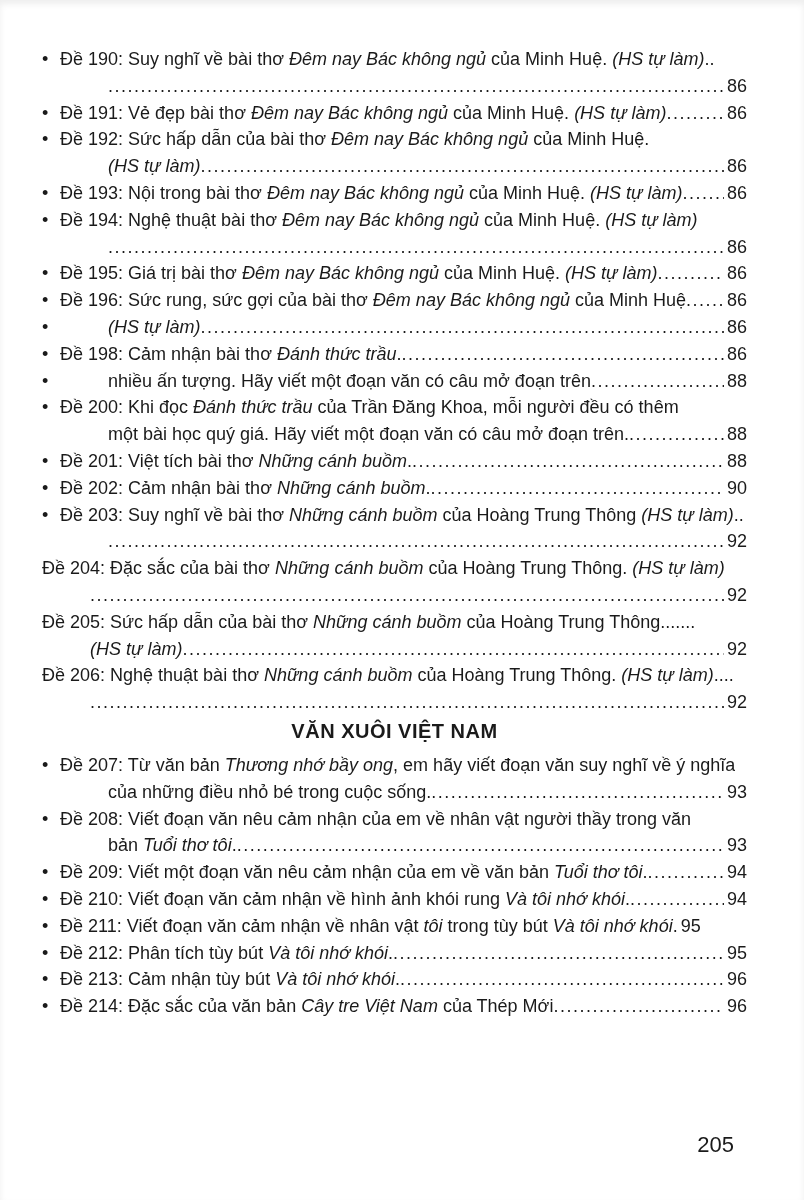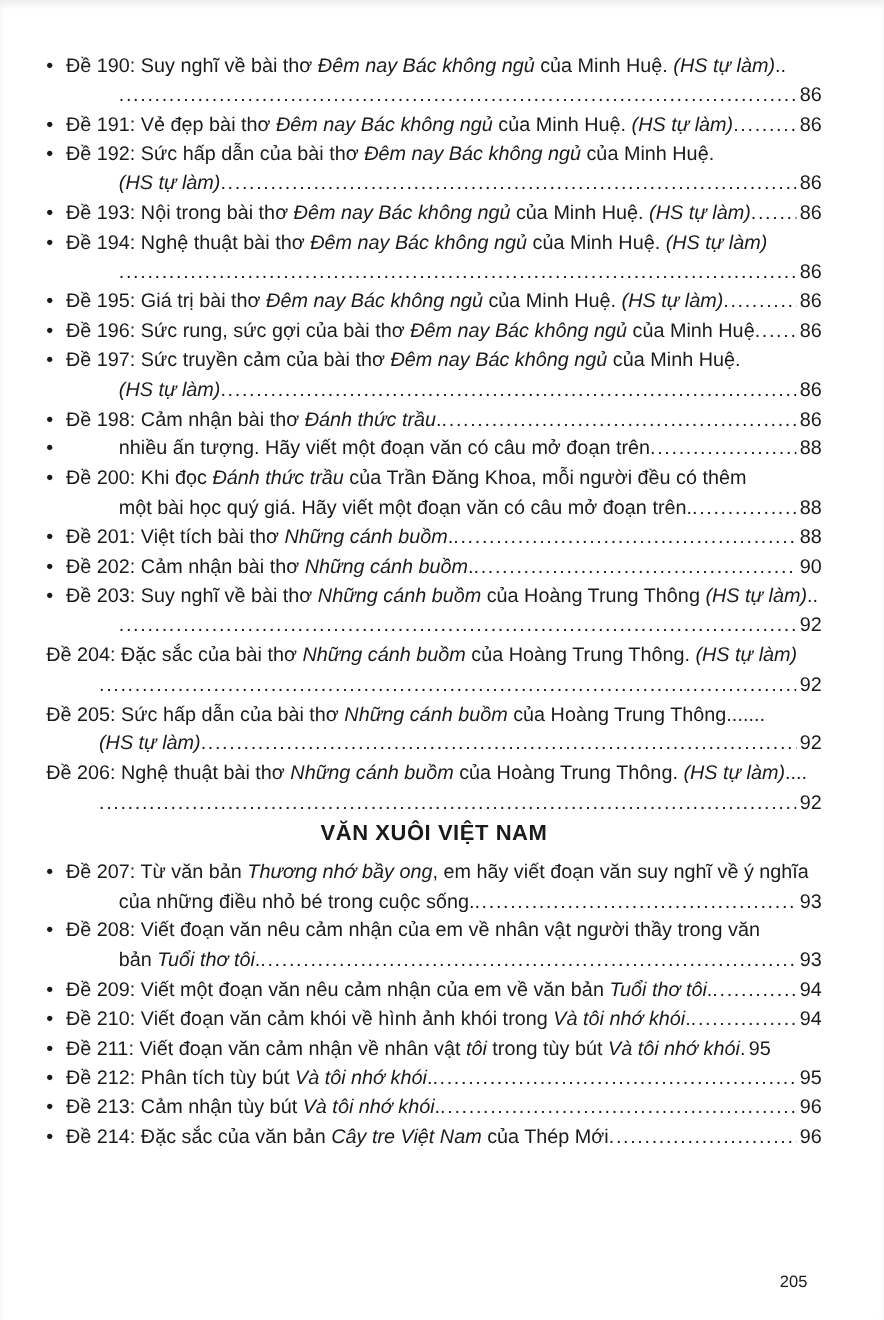--- a/index.html
+++ b/index.html
@@ -47,22 +47,22 @@
   .section-header {
     text-align:center;
     font-weight:bold;
     font-size:20px;
     line-height:30px;
     margin:0 0 6px;
     letter-spacing:0.5px;
   }
   .footer-page {
     position:absolute;
-    right:70px; bottom:26px;
-    font-size:15px;
+    right:70px; bottom:42px;
+    font-size:22px;
   }
 </style>
 </head>
 <body>
 
 <div class="page">
   <div id="toc" class="toc">
       <div class="entry">
         <span class="bullet">•</span>
         <div class="line">
@@ -121,23 +121,20 @@
       <div class="entry">
         <span class="bullet">•</span>
         <div class="line">
           <span class="text"><span>Đề 196: Sức rung, sức gợi của bài thơ </span><em>Đêm nay Bác không ngủ</em><span> của Minh Huệ</span></span>
           <span class="leader"></span>
           <span class="page-num">86</span>
         </div>
       </div>
       <div class="entry">
         <span class="bullet">•</span>
-        <div class="line">
-          <span class="text"><span>Đề 197: Sức truyền cảm của bài thơ </span><em>Đêm nay Bác không ngủ</em><span> của Minh Huệ.</span></span>
-        </div>
         <div class="line cont">
           <span class="text"><em>(HS tự làm)</em></span>
           <span class="leader"></span>
           <span class="page-num">86</span>
         </div>
       </div>
       <div class="entry">
         <span class="bullet">•</span>
         <div class="line">
           <span class="text"><span>Đề 198: Cảm nhận bài thơ </span><em>Đánh thức trầu</em><span>. </span></span>
@@ -245,21 +242,21 @@
         <span class="bullet">•</span>
         <div class="line">
           <span class="text"><span>Đề 209: Viết một đoạn văn nêu cảm nhận của em về văn bản </span><em>Tuổi thơ tôi</em><span>. </span></span>
           <span class="leader"></span>
           <span class="page-num">94</span>
         </div>
       </div>
       <div class="entry">
         <span class="bullet">•</span>
         <div class="line">
-          <span class="text"><span>Đề 210: Viết đoạn văn cảm khói về hình ảnh khói trong </span><em>Và tôi nhớ khói</em><span>. </span></span>
+          <span class="text"><span>Đề 210: Viết đoạn văn cảm nhận về hình ảnh khói rung </span><em>Và tôi nhớ khói</em><span>. </span></span>
           <span class="leader"></span>
           <span class="page-num">94</span>
         </div>
       </div>
       <div class="entry">
         <span class="bullet">•</span>
         <div class="line">
           <span class="text"><span>Đề 211: Viết đoạn văn cảm nhận về nhân vật </span><em>tôi</em><span> trong tùy bút </span><em>Và tôi nhớ khói</em><span>.</span></span>
           <span class="page-num">95</span>
         </div>

